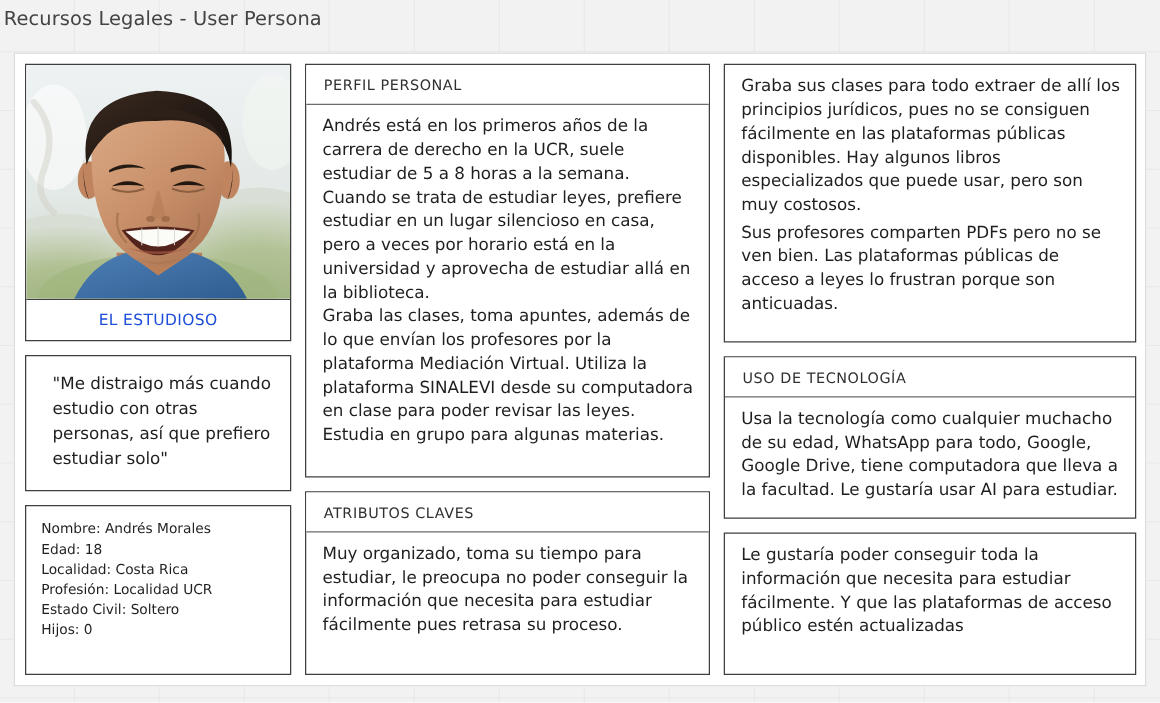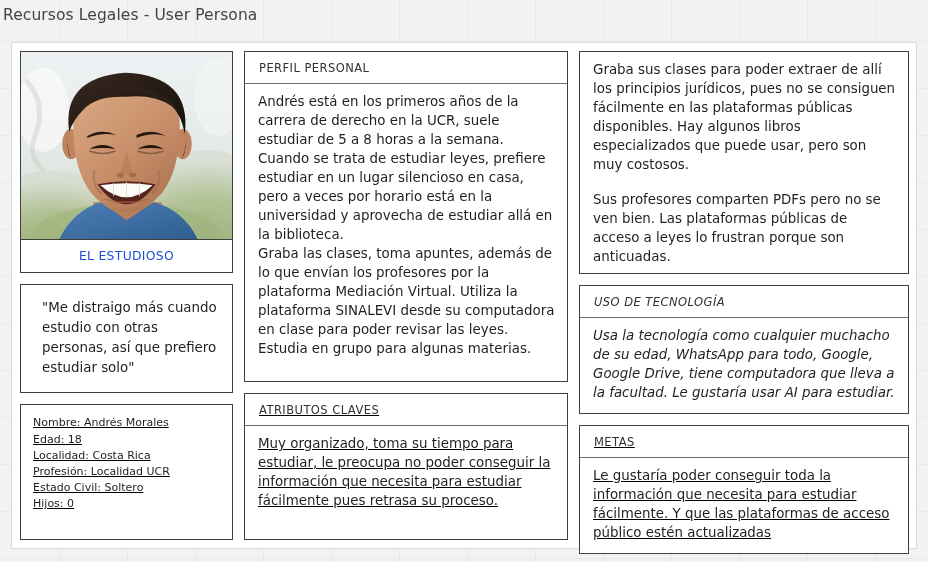--- a/index.html
+++ b/index.html
@@ -111,21 +111,21 @@
 
   
   #info-panel .panel-body {
     padding: 10px 10px 11px 12px;
     line-height: 1.47;
     font-size: 11px;
   }
   #info-panel .info-line { white-space: nowrap; }
 
   
-  .grow { flex: 1 1 auto; text-decoration: underline; }
+  .grow { flex: 1 1 auto; }
 </style>
 </head>
 <body>
 
 <div id="page-title">Recursos Legales - User Persona</div>
 
 <div id="persona-card">
 
   <div class="column col-left">
 
@@ -243,34 +243,33 @@
         <p>Muy organizado, toma su tiempo para estudiar, le preocupa no poder conseguir la información que necesita para estudiar fácilmente pues retrasa su proceso.</p>
       </div>
     </div>
 
   </div>
 
   <div class="column col-right">
 
     <div class="panel" style="height:223px;">
       <div class="panel-body">
-        <p>Graba sus clases para poder extraer de allí los principios jurídicos, pues no se consiguen fácilmente en las plataformas públicas disponibles. Hay algunos libros especializados que puede usar, pero son muy costosos.</p>
-        <p style="margin-top:16px;">Sus profesores comparten PDFs pero no se ven bien. Las plataformas públicas de acceso a leyes lo frustran porque son anticuadas.</p>
-      </div>
-    </div>
-
-    <div class="panel" style="height:130px;font-style:italic;">
+        <p>Graba sus clases para todo extraer de allí los principios jurídicos, pues no se consiguen fácilmente en las plataformas públicas disponibles. Hay algunos libros especializados que puede usar, pero son muy costosos.</p>
+        <p style="margin-top:3px;">Sus profesores comparten PDFs pero no se ven bien. Las plataformas públicas de acceso a leyes lo frustran porque son anticuadas.</p>
+      </div>
+    </div>
+
+    <div class="panel" style="height:130px;">
       <div class="panel-header">USO DE TECNOLOGÍA</div>
       <div class="panel-body">
         <p>Usa la tecnología como cualquier muchacho de su edad, WhatsApp para todo, Google, Google Drive, tiene computadora que lleva a la facultad. Le gustaría usar AI para estudiar.</p>
       </div>
     </div>
 
     <div class="panel grow">
-      <div class="panel-header">METAS</div>
       <div class="panel-body">
         <p>Le gustaría poder conseguir toda la información que necesita para estudiar fácilmente. Y que las plataformas de acceso público estén actualizadas</p>
       </div>
     </div>
 
   </div>
 
 </div>
 
 </body></html>

